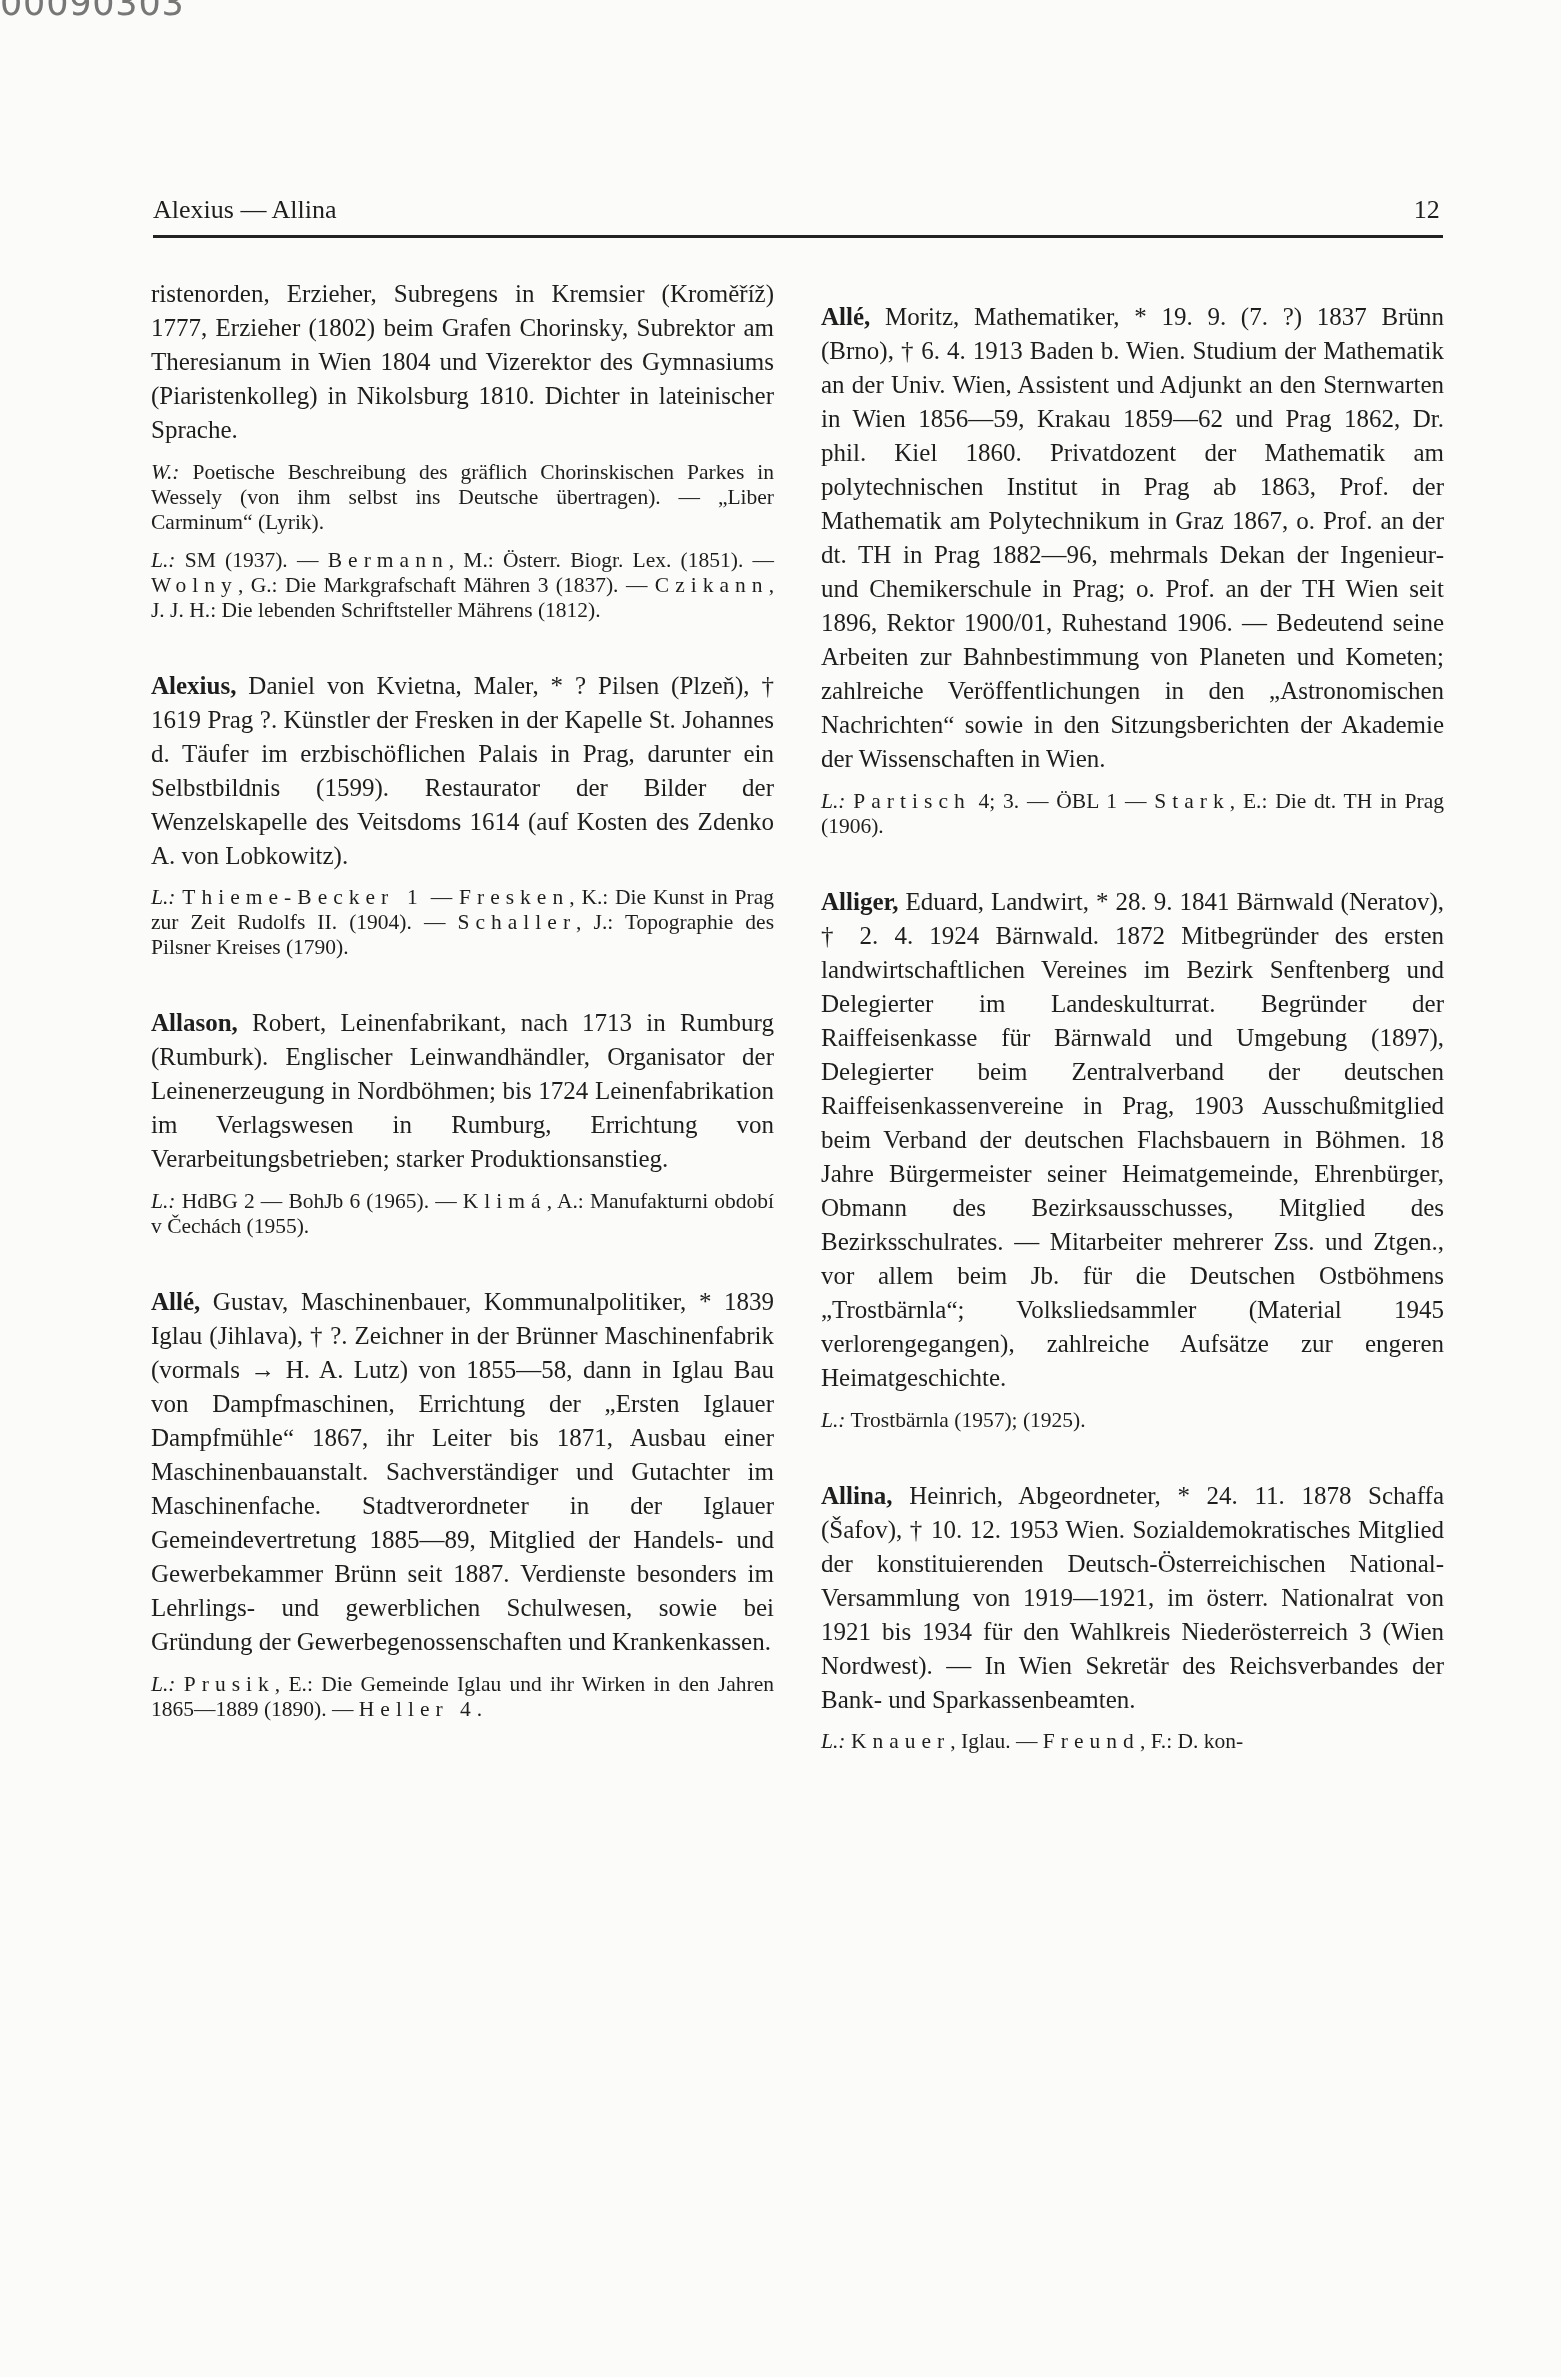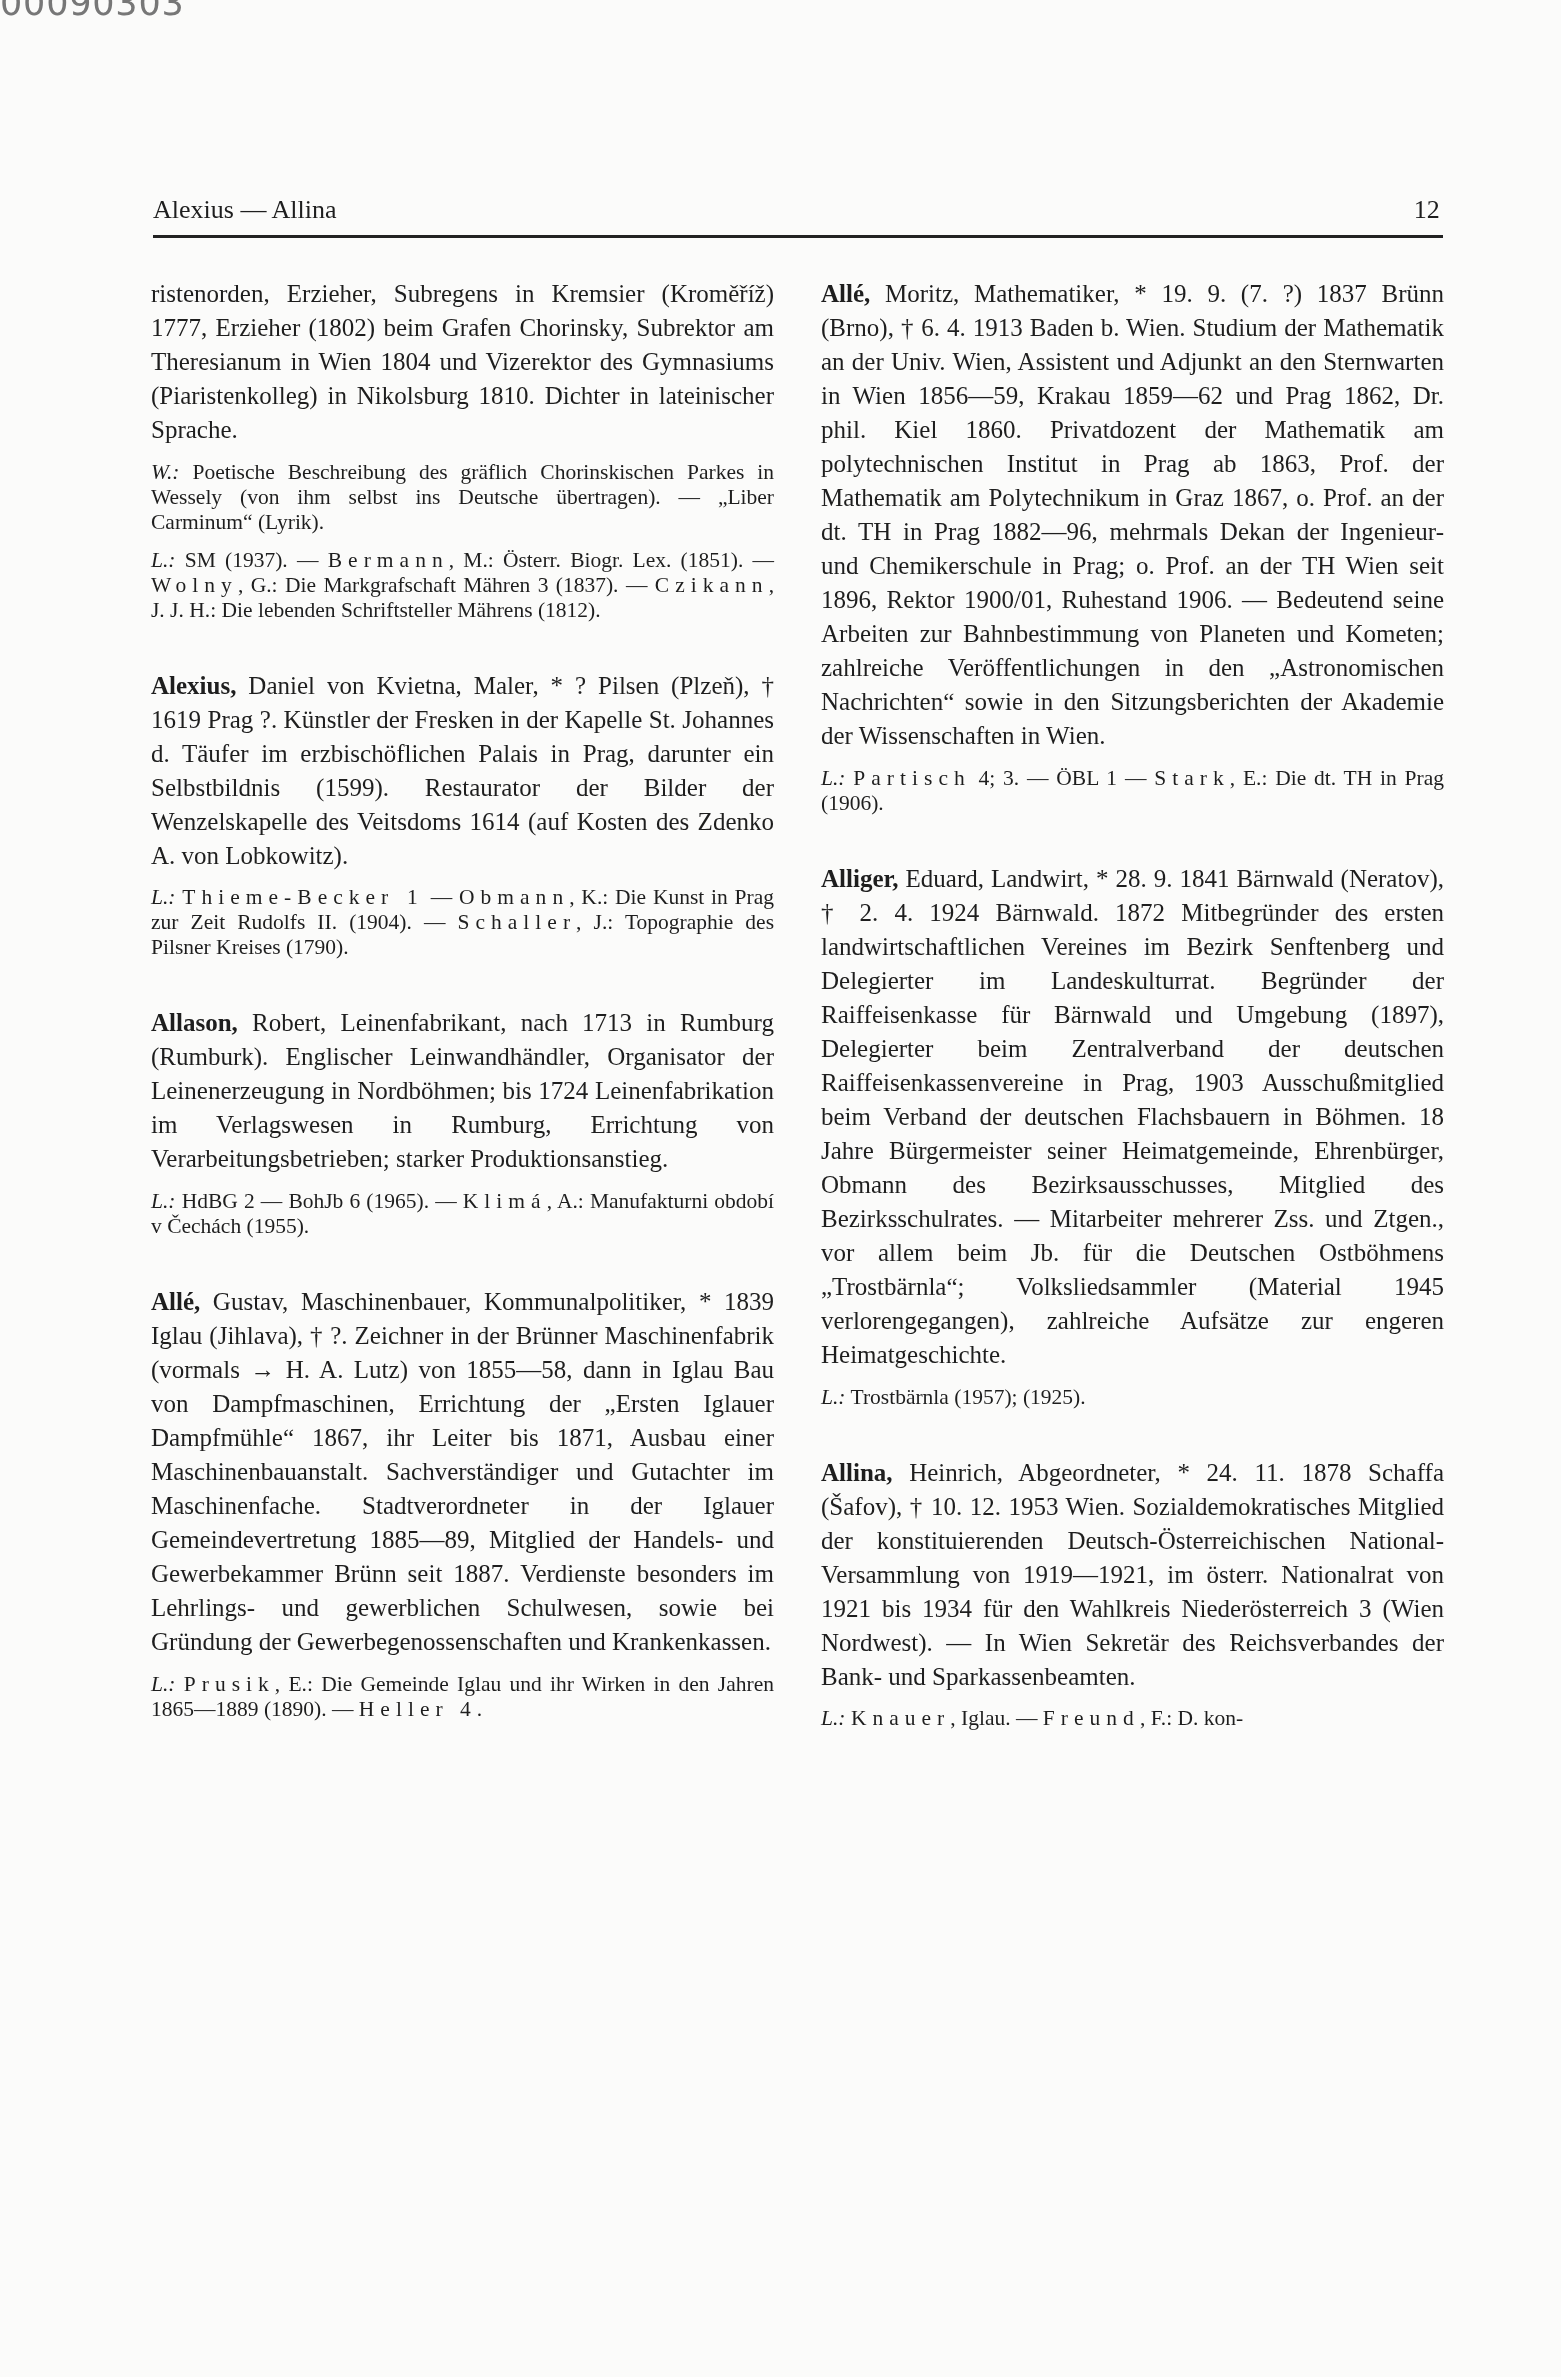--- a/index.html
+++ b/index.html
@@ -12,21 +12,21 @@
     font-size: 35px; color: #777; letter-spacing: 0.8px;
   }
   .running-head {
     position: absolute; left: 153px; top: 190px; width: 1290px; height: 45px;
     border-bottom: 3.2px solid #222;
   }
   .running-head .title { position: absolute; left: 0; bottom: 9.6px; font-size: 26px; }
   .running-head .pageno { position: absolute; right: 3.2px; bottom: 9.6px; font-size: 26px; }
   .col { position: absolute; top: 277px; width: 623px; }
   .col.left { left: 151px; }
-  .col.right { left: 821px; }
+  .col.right { left: 821px; margin-top: 23px; }
   .entry { margin: 0 0 46px 0; }
   p { margin: 0; text-align: justify; hyphens: manual; }
   .body-text { font-size: 25px; line-height: 34px; }
   .ref {
     font-size: 21.5px; line-height: 25px; margin-top: 12.8px;
   }
   .ref .tag { font-style: italic; }
   .sp { letter-spacing: 0.28em; }
   .headword { font-weight: bold; }
 </style>
@@ -49,21 +49,21 @@
     </p>
     <p class="ref">
       <span class="tag">L.:</span>
      <span>SM (1937). — </span><span class="sp">Bermann</span><span>, M.: Österr. Biogr. Lex. (1851). — </span><span class="sp">Wolny</span><span>, G.: Die Markgrafschaft Mähren 3 (1837). — </span><span class="sp">Czikann</span><span>, J. J. H.: Die lebenden Schriftsteller Mährens (1812).</span></p>
   </div>
 
   <div class="entry">
     <p class="body-text"><span class="headword">Alexius,</span><span> Daniel von Kvietna, Maler, * ? Pilsen (Plzeň), † 1619 Prag ?. Künstler der Fresken in der Kapelle St. Johannes d. Täufer im erzbischöflichen Palais in Prag, darunter ein Selbstbildnis (1599). Restaurator der Bilder der Wenzelskapelle des Veitsdoms 1614 (auf Kosten des Zdenko A. von Lobkowitz).</span></p>
     <p class="ref">
       <span class="tag">L.:</span>
-     <span class="sp">Thieme-Becker 1</span><span> — </span><span class="sp">Obmann</span><span>, K.: Die Kunst in Prag zur Zeit Rudolfs II. (1904). — </span><span class="sp">Schaller</span><span>, J.: Topographie des Pilsner Kreises (1790).</span></p>
+     <span class="sp">Thieme-Becker 1</span><span> — </span><span class="sp">Fresken</span><span>, K.: Die Kunst in Prag zur Zeit Rudolfs II. (1904). — </span><span class="sp">Schaller</span><span>, J.: Topographie des Pilsner Kreises (1790).</span></p>
   </div>
 
   <div class="entry">
     <p class="body-text"><span class="headword">Allason,</span><span> Robert, Leinenfabrikant, nach 1713 in Rumburg (Rumburk). Englischer Leinwandhändler, Organisator der Leinenerzeugung in Nordböhmen; bis 1724 Leinenfabrikation im Verlagswesen in Rumburg, Errichtung von Verarbeitungsbetrieben; starker Produktionsanstieg.</span></p>
     <p class="ref">
       <span class="tag">L.:</span>
      <span>HdBG 2 — BohJb 6 (1965). — </span><span class="sp">Klimá</span><span>, A.: Manufakturni období v Čechách (1955).</span></p>
   </div>
 
   <div class="entry">

